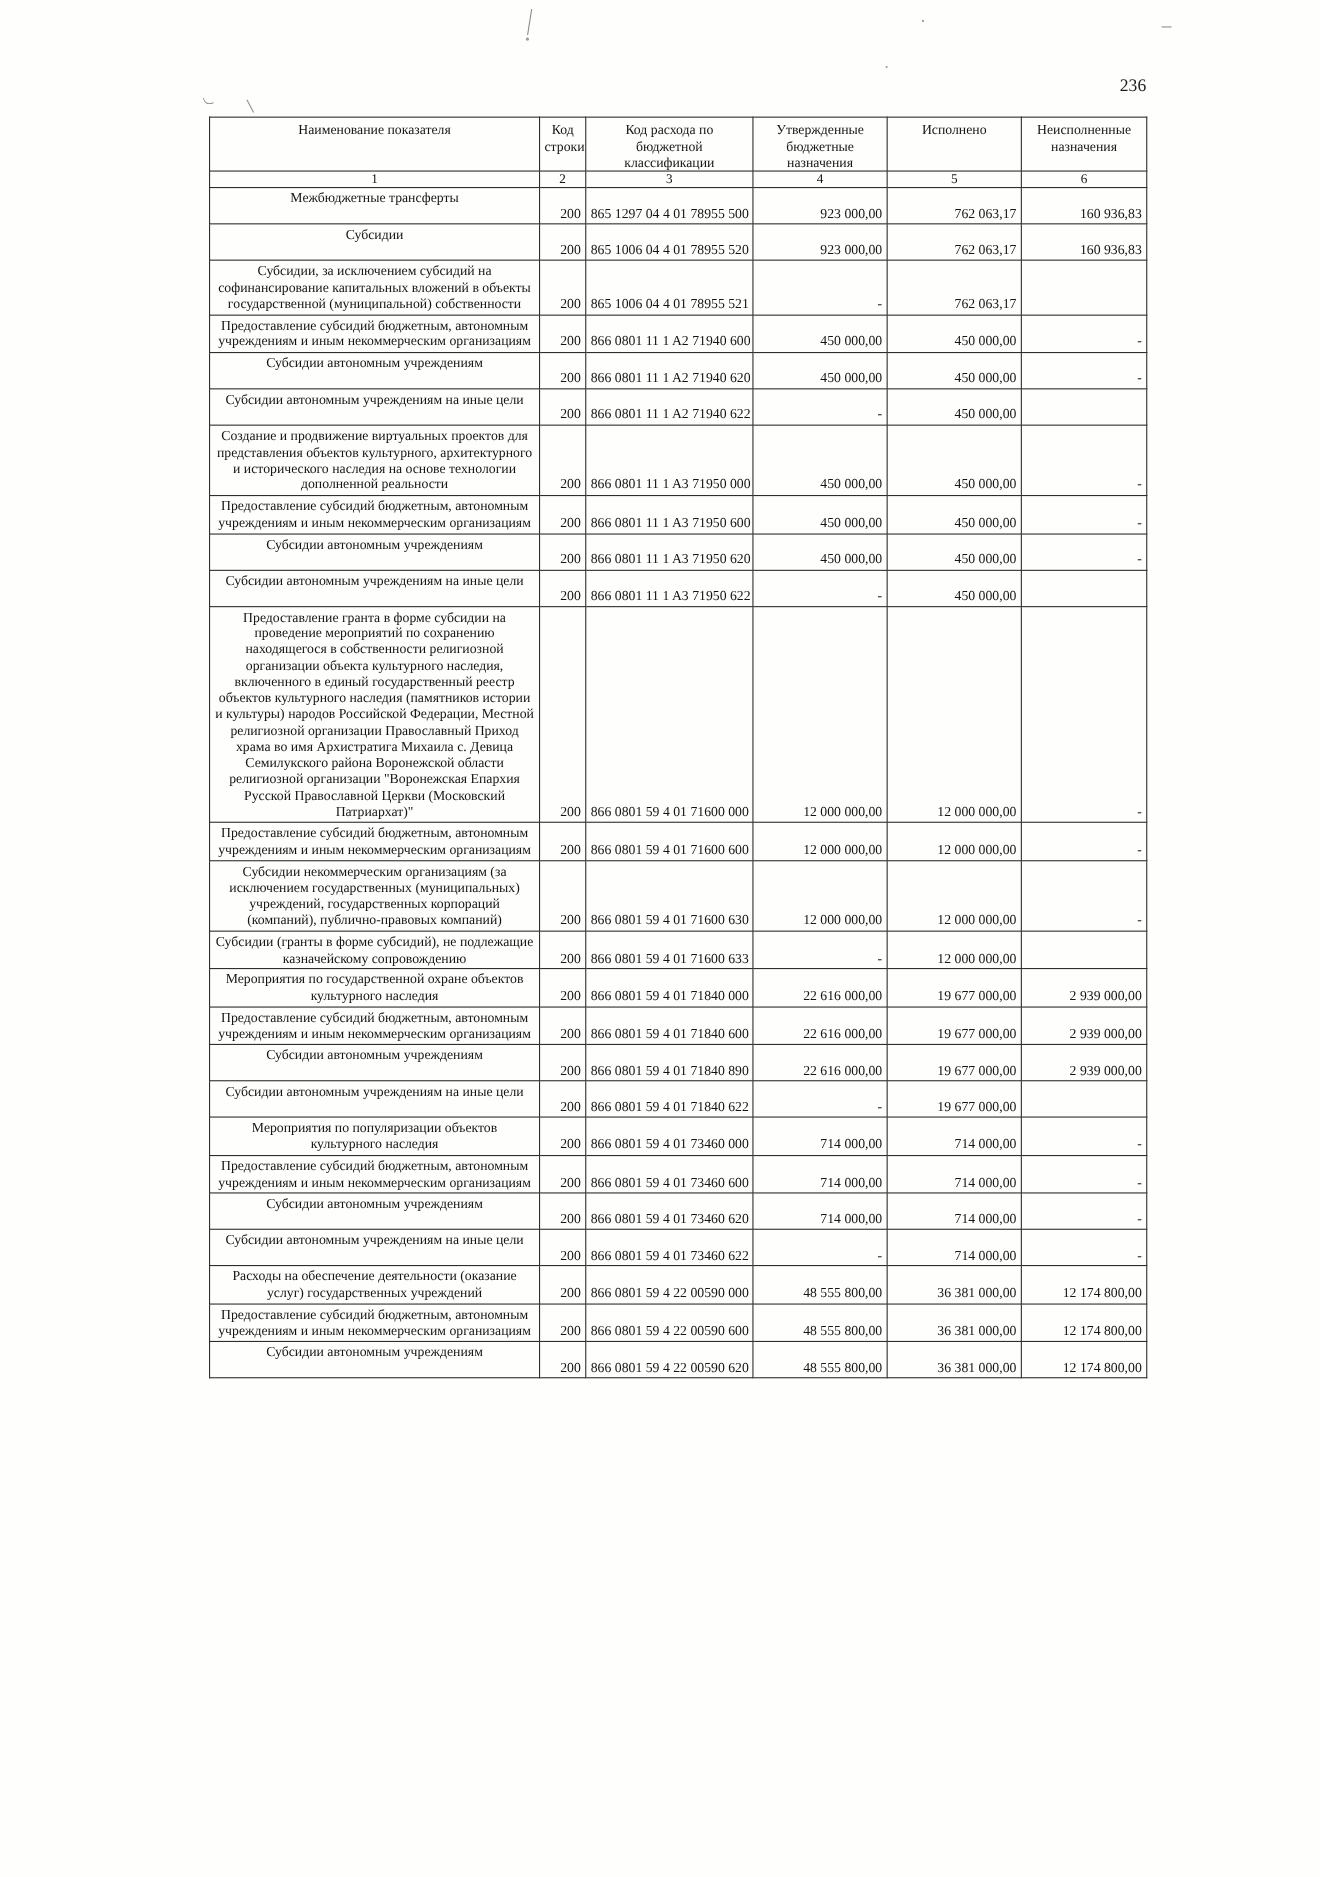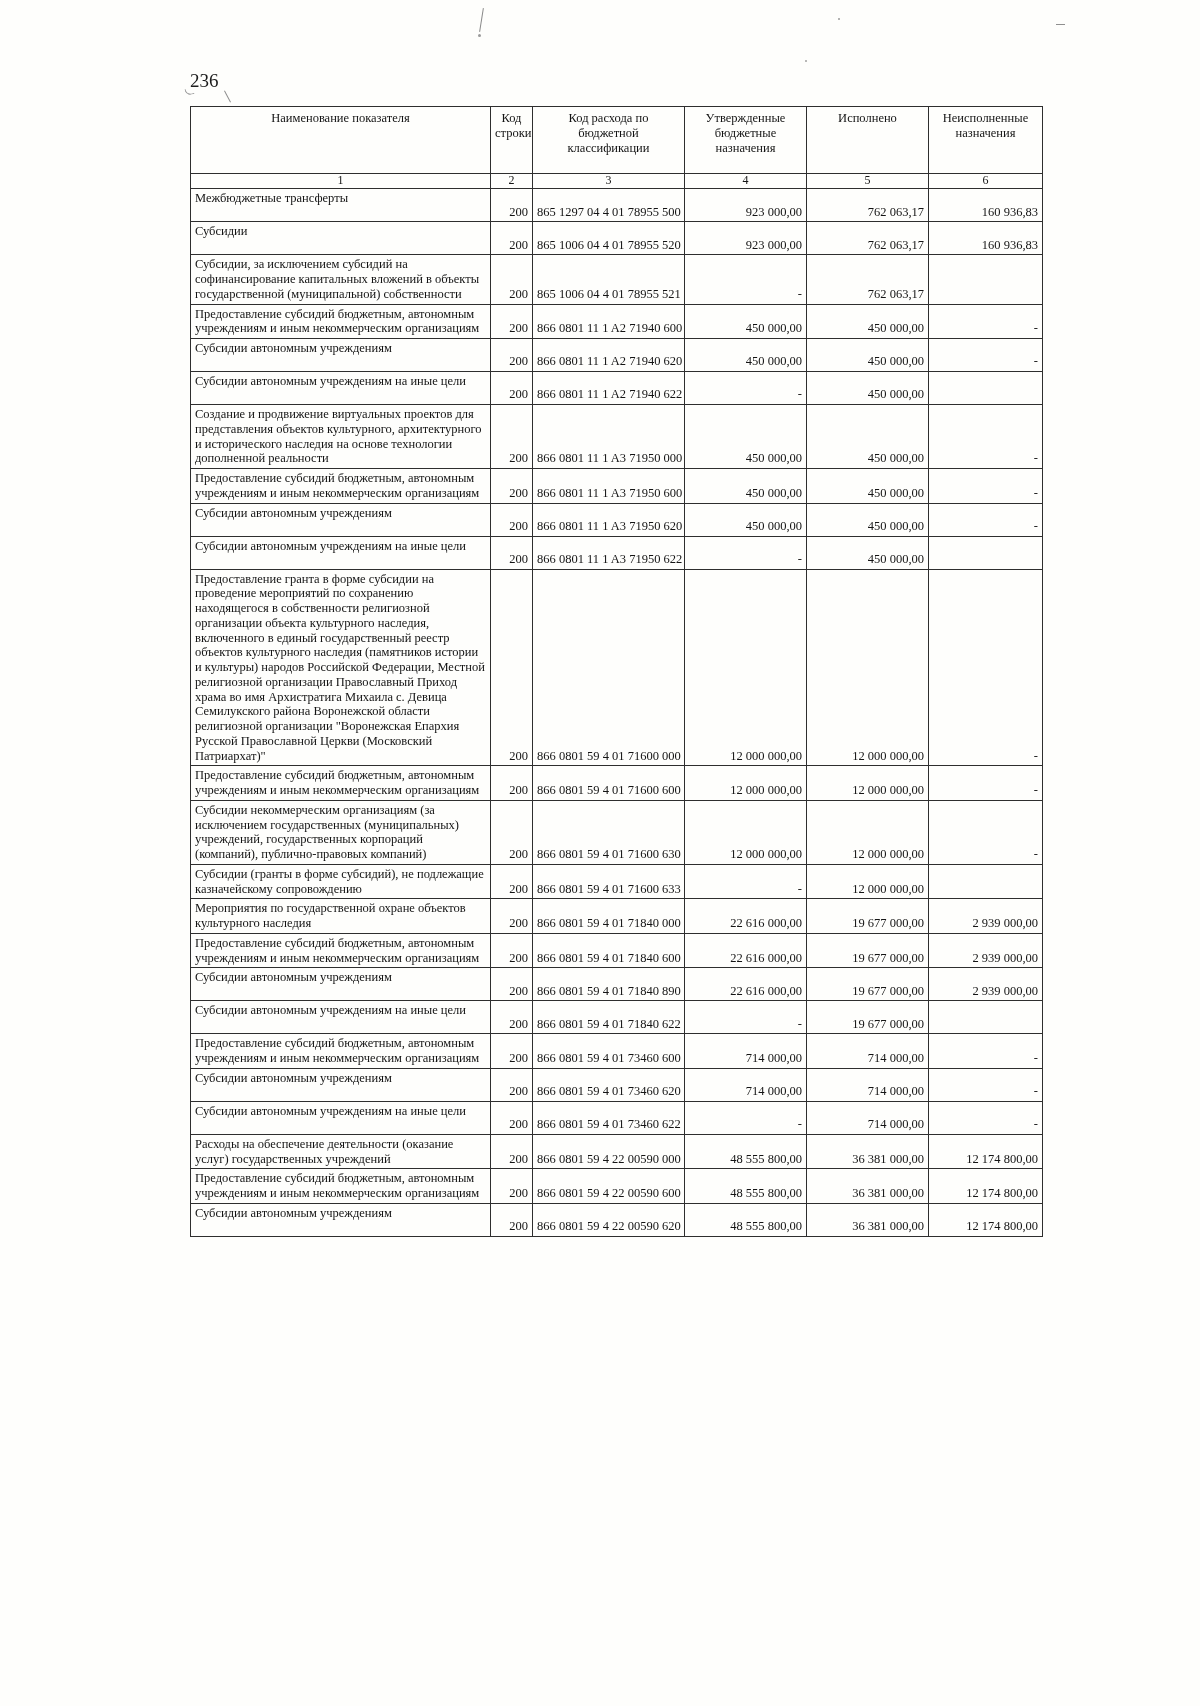--- a/index.html
+++ b/index.html
@@ -8,40 +8,40 @@
     width:1200px; height:1706px;
     font-family:"Liberation Serif","DejaVu Serif",serif;
     color:#161616;
     position:relative;
     overflow:hidden;
   }
   .page { position:absolute; inset:0; background:#fefefc; }
 
   .page-number {
     position:absolute; top:70px; left:190px; width:852px;
-    text-align:left; font-size:19px; color:#1c1c1c;
+    text-align:right; font-size:16px; color:#1c1c1c;
   }
 
   table.budget {
     position:absolute; top:106px; left:190px;
     width:852px; table-layout:fixed;
     border-collapse:collapse;
     font-size:12.5px; line-height:1.18; color:#141414;
   }
   table.budget th, table.budget td {
     border:1px solid #2e2e2e;
     padding:2px 4px;
   }
   table.budget th {
     font-weight:normal; text-align:center; vertical-align:top;
-    padding-top:4px; padding-bottom:18px;
+    padding-top:4px; padding-bottom:0;
   }
   tr.num-row th { padding:0 2px 1px 2px; font-size:12px; line-height:1.1; }
 
-  td.c-name { text-align:left; vertical-align:top; padding-bottom:15px; padding-left:3px; }
+  td.c-name { text-align:center; vertical-align:top; padding-bottom:15px; padding-left:3px; }
   td.c-line { text-align:right; vertical-align:bottom; }
   td.c-code { text-align:left; vertical-align:bottom; white-space:nowrap; padding-left:6px; }
   td.c-num  { text-align:right; vertical-align:bottom; white-space:nowrap; padding-right:4px; }
   tbody tr { height:33px; }
 
   
   .artifact { position:absolute; pointer-events:none; }
   .a1 { top:8px; left:481px; width:1px; height:24px; background:#8a8a8a; transform:rotate(9deg); }
   .a1b{ top:34px; left:478px; width:3px; height:3px; border-radius:50%; background:#9a9a9a; }
   .a2 { top:18px; left:838px; width:2px; height:2px; border-radius:50%; background:#9a9a9a; }
@@ -248,20 +248,28 @@
 
   <tr>
     <td class="c-name">Субсидии автономным учреждениям на иные цели</td>
     <td class="c-line">200</td>
     <td class="c-code">866 0801 59 4 01 71840 622</td>
     <td class="c-num">-</td>
     <td class="c-num">19 677 000,00</td>
     <td class="c-num"></td>
   </tr>
 
+  <tr>
+    <td class="c-name">Мероприятия по популяризации объектов культурного наследия</td>
+    <td class="c-line">200</td>
+    <td class="c-code">866 0801 59 4 01 73460 000</td>
+    <td class="c-num">714 000,00</td>
+    <td class="c-num">714 000,00</td>
+    <td class="c-num">-</td>
+  </tr>
 
   <tr>
     <td class="c-name">Предоставление субсидий бюджетным, автономным учреждениям и иным некоммерческим организациям</td>
     <td class="c-line">200</td>
     <td class="c-code">866 0801 59 4 01 73460 600</td>
     <td class="c-num">714 000,00</td>
     <td class="c-num">714 000,00</td>
     <td class="c-num">-</td>
   </tr>
 

